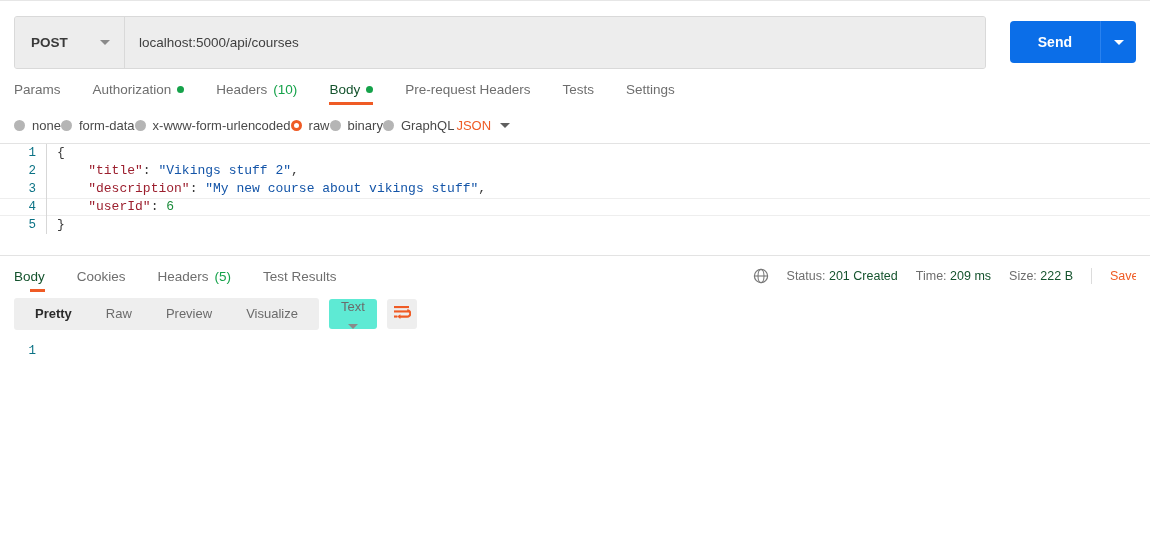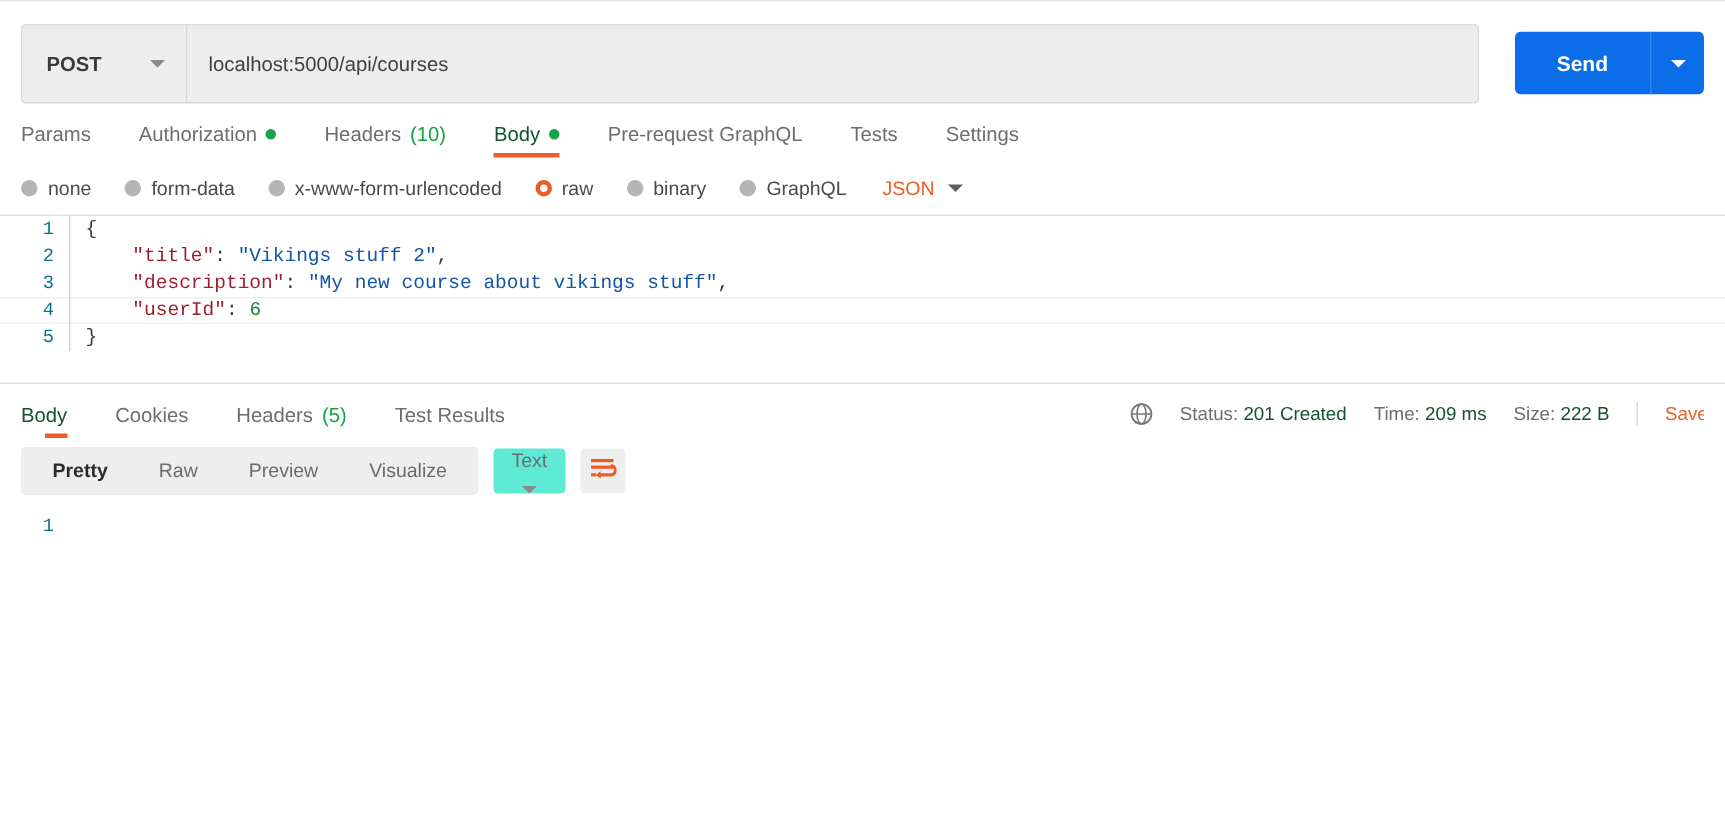--- a/index.html
+++ b/index.html
@@ -133,21 +133,20 @@
     display: inline-block;
   }
   .count-green { color: #15a24a; }
 
   
   .body-types {
     display: flex;
     align-items: center;
     padding: 6px 14px 0 14px;
     height: 34px;
-    gap: 22px;
   }
   .radio-item {
     display: flex;
     align-items: center;
     gap: 7px;
     font-size: 13px;
     color: #4a4a4a;
     cursor: pointer;
     white-space: nowrap;
   }
@@ -358,21 +357,21 @@
       </div>
       <div class="tab">
         <span>Headers</span>
         <span class="count-green">(10)</span>
       </div>
       <div class="tab active">
         <span>Body</span>
         <span class="dot-green"></span>
       </div>
       <div class="tab">
-        <span>Pre-request GraphQL</span>
+        <span>Pre-request Headers</span>
       </div>
       <div class="tab">
         <span>Tests</span>
       </div>
       <div class="tab">
         <span>Settings</span>
       </div>
     </div>
 
   <div class="body-types" id="body-types">

